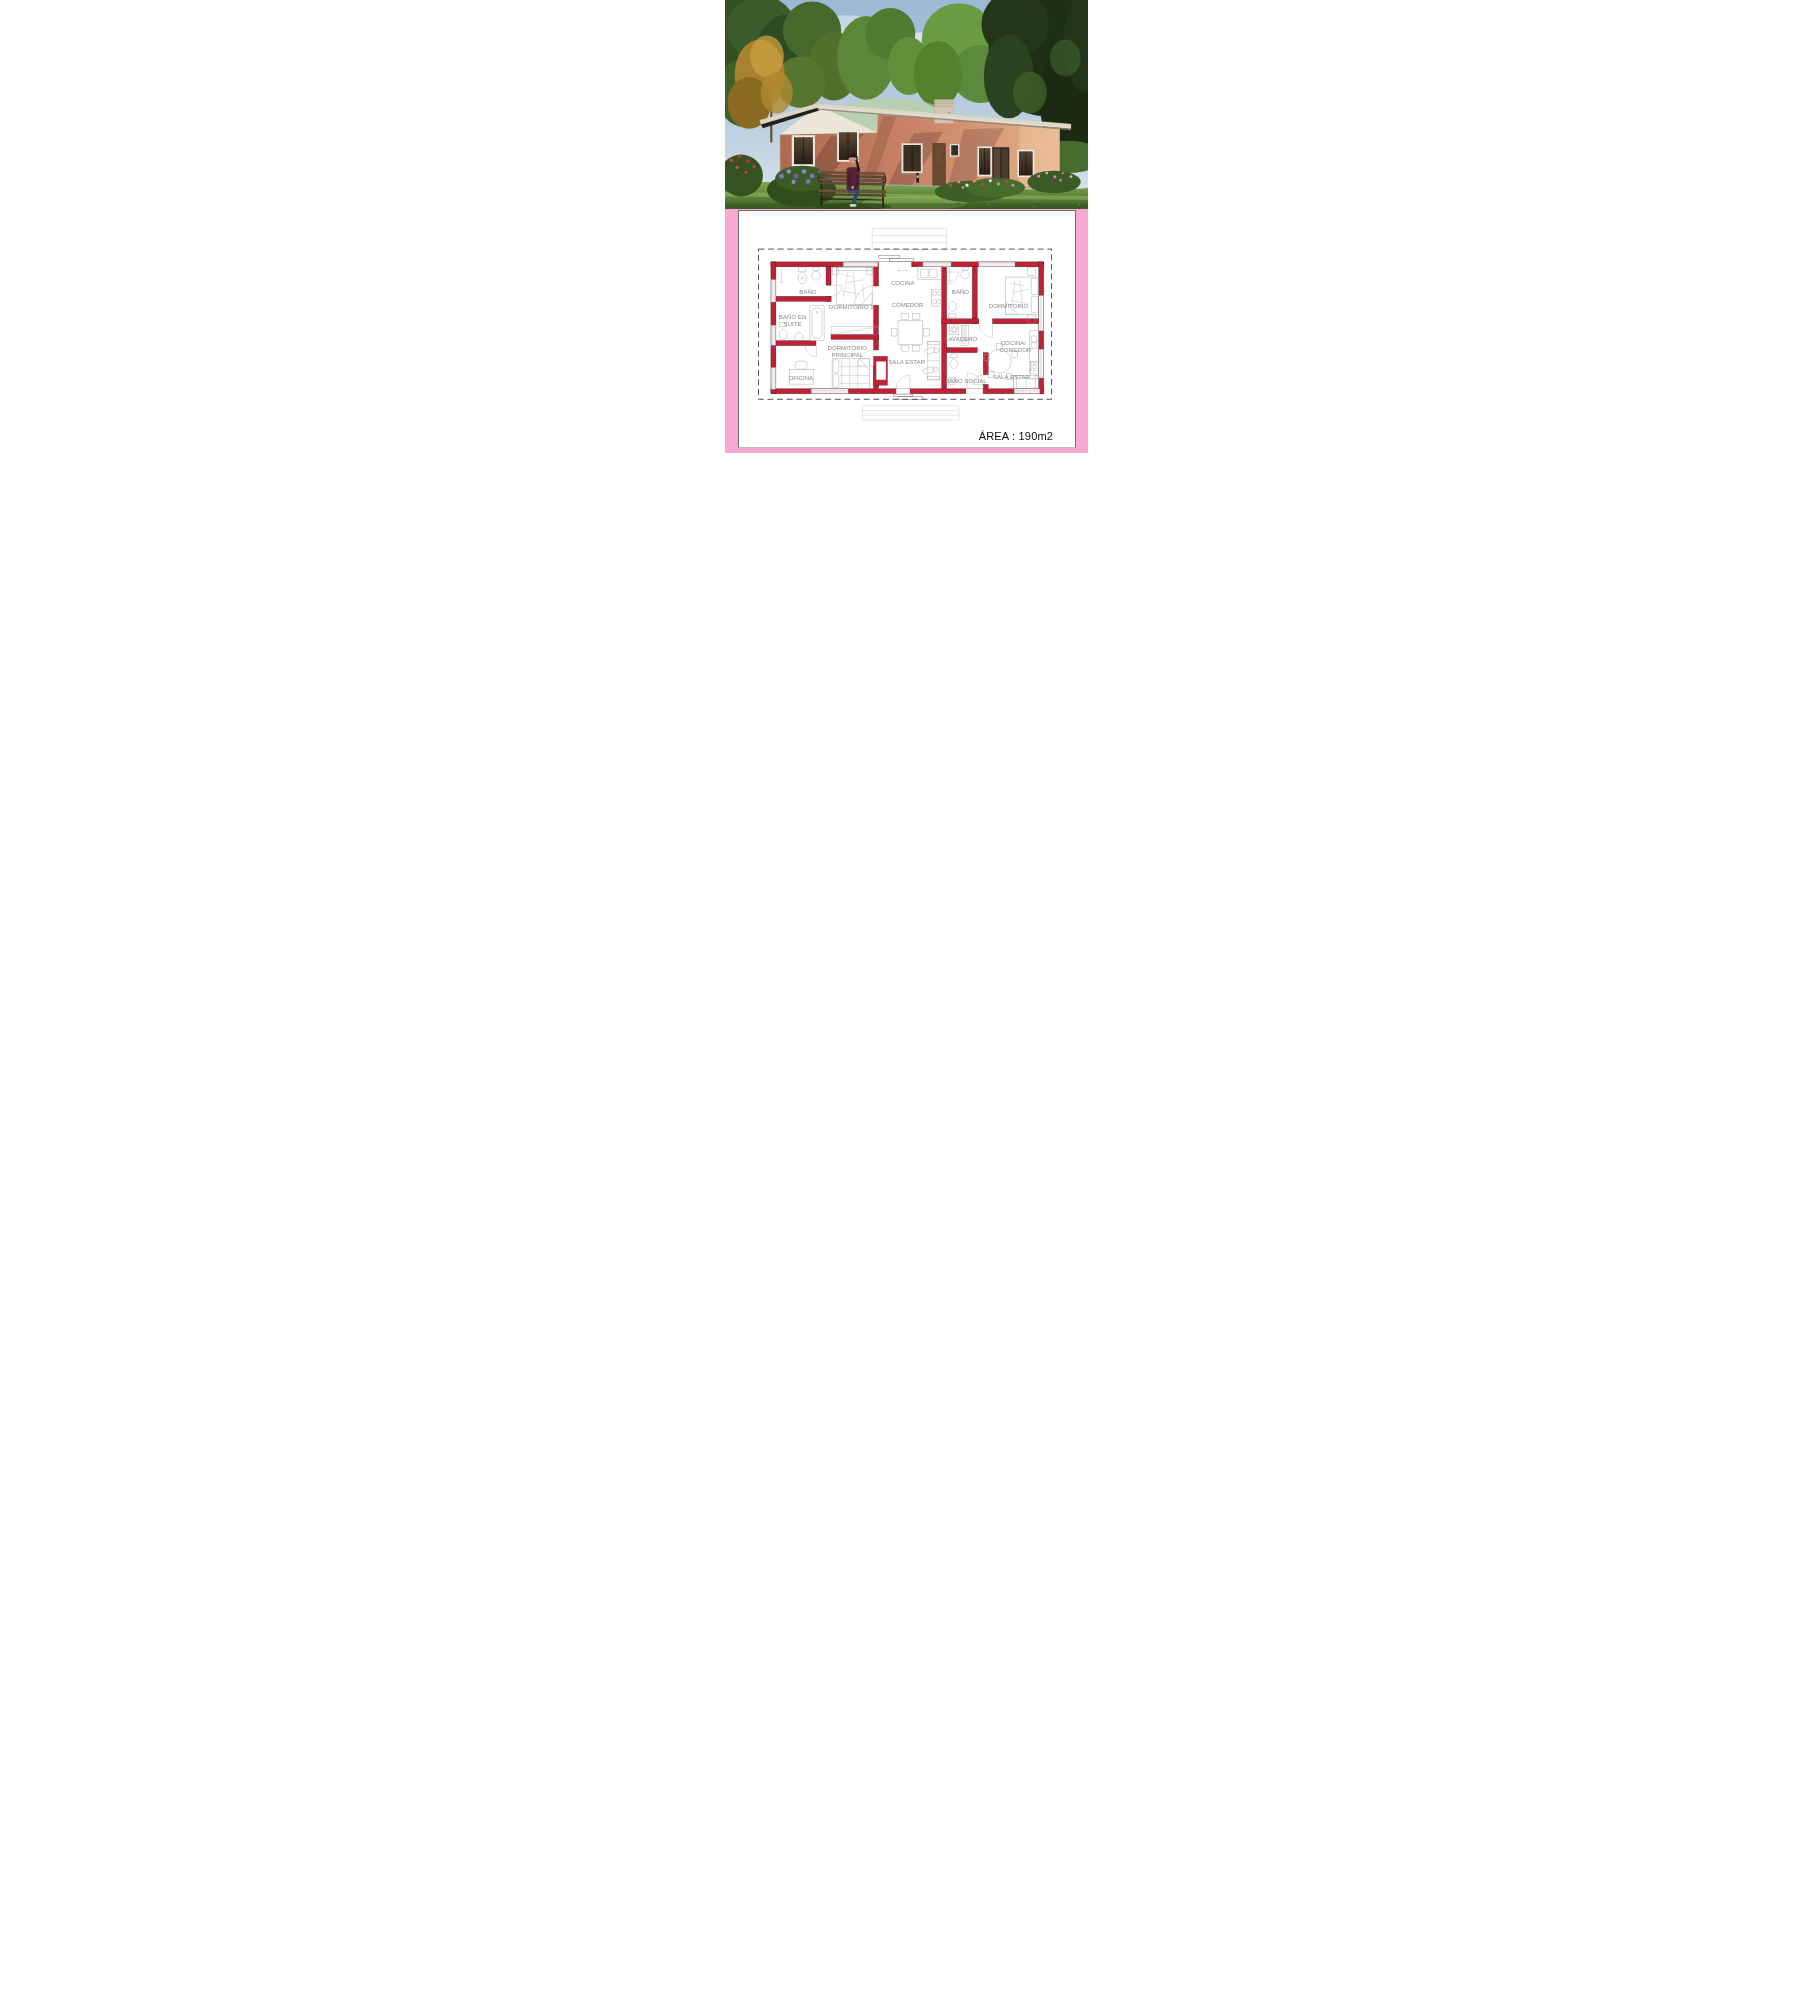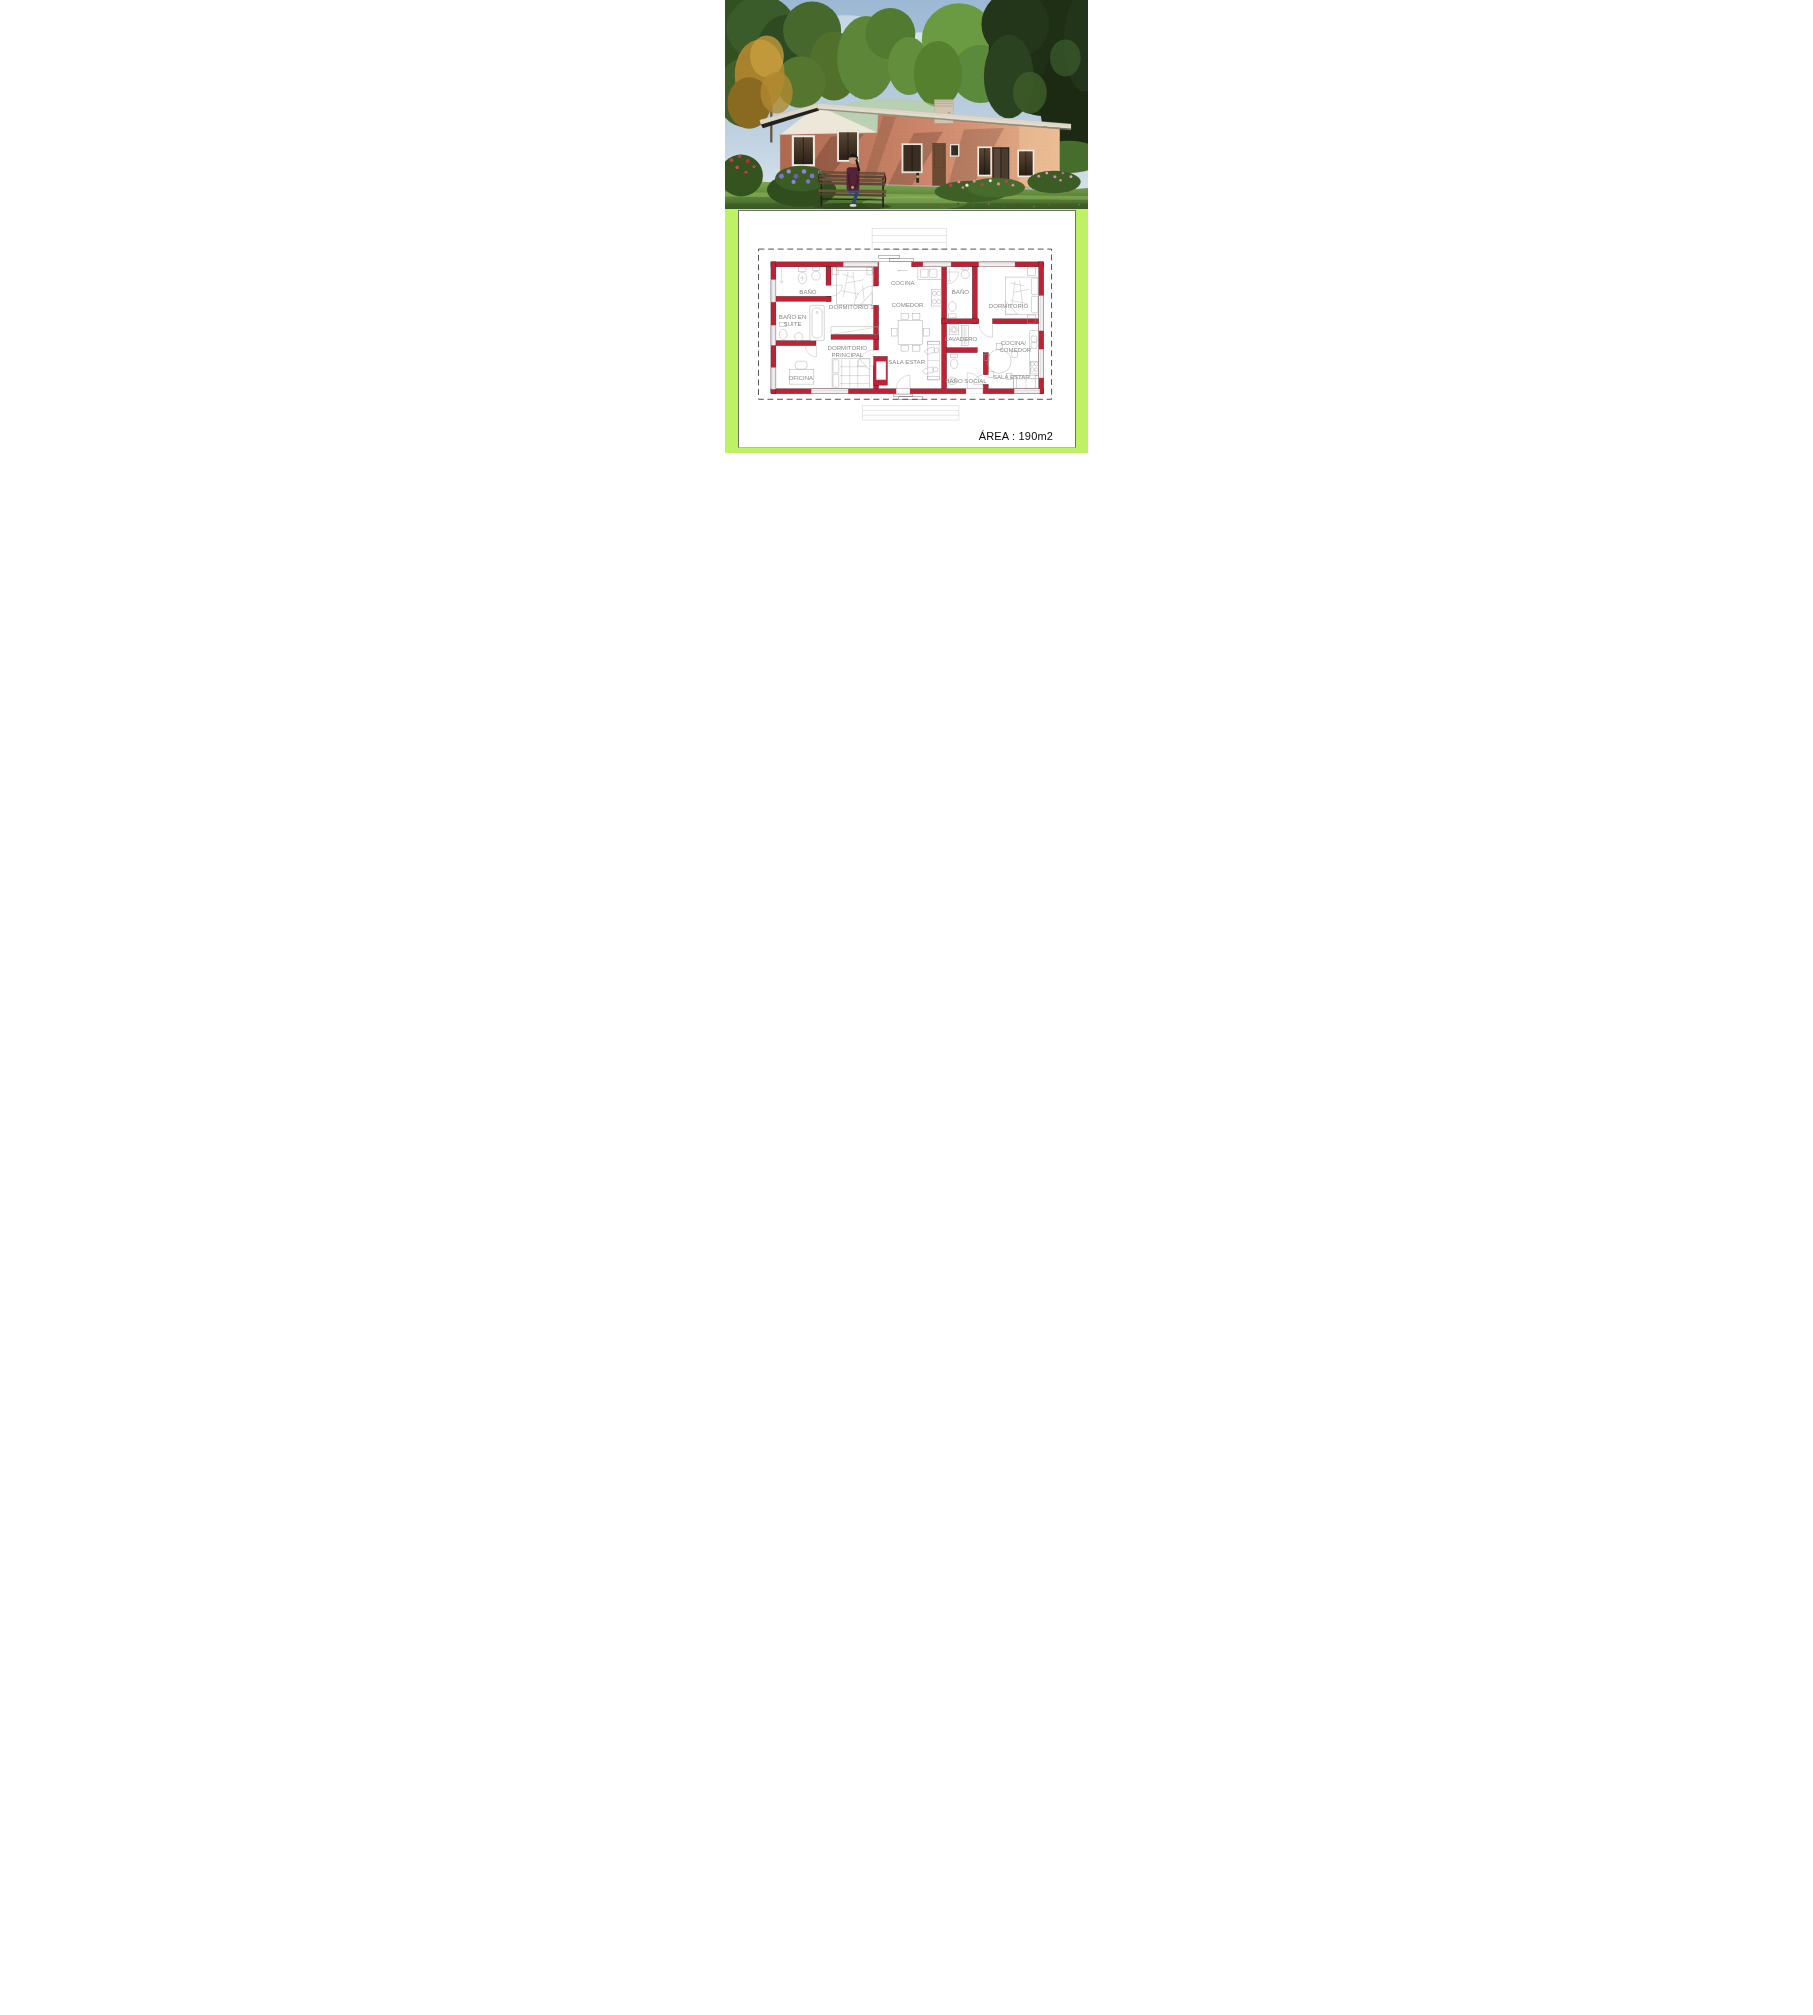--- a/index.html
+++ b/index.html
@@ -1,16 +1,16 @@
 <!DOCTYPE html>
 <html style="font-size:6.4px"><head>
 <meta charset="utf-8">
 <style>
   html,body{margin:0;padding:0;background:#ffffff;}
-  .page{position:relative;width:363px;height:453px;margin:0 auto;background:#bef264;overflow:hidden;
+  .page{position:relative;width:363px;height:453px;margin:0 auto;background:#f9a8d4;overflow:hidden;
         font-family:"Liberation Sans",sans-serif;}
   .photo{position:absolute;top:0;left:0;width:100%;height:46.2%;display:block;}
   .sheet{position:absolute;left:3.7%;top:46.35%;width:93.0%;height:52.5%;background:#fff;
          border:0.8px solid #6e6e6e;border-bottom-color:#b9b9b9;box-sizing:border-box;}
   .plansvg{position:absolute;top:0;left:0;width:100%;height:100%;display:block;}
   .area-label{position:absolute;right:6.5%;bottom:2.0%;font-size:11px;color:#0b0b0b;
               letter-spacing:0.2px;white-space:nowrap;}
   
   .wall{fill:#c22035;stroke:#161616;stroke-width:4;}
   .ghost{fill:none;stroke:#c6c6c6;stroke-width:5;}

